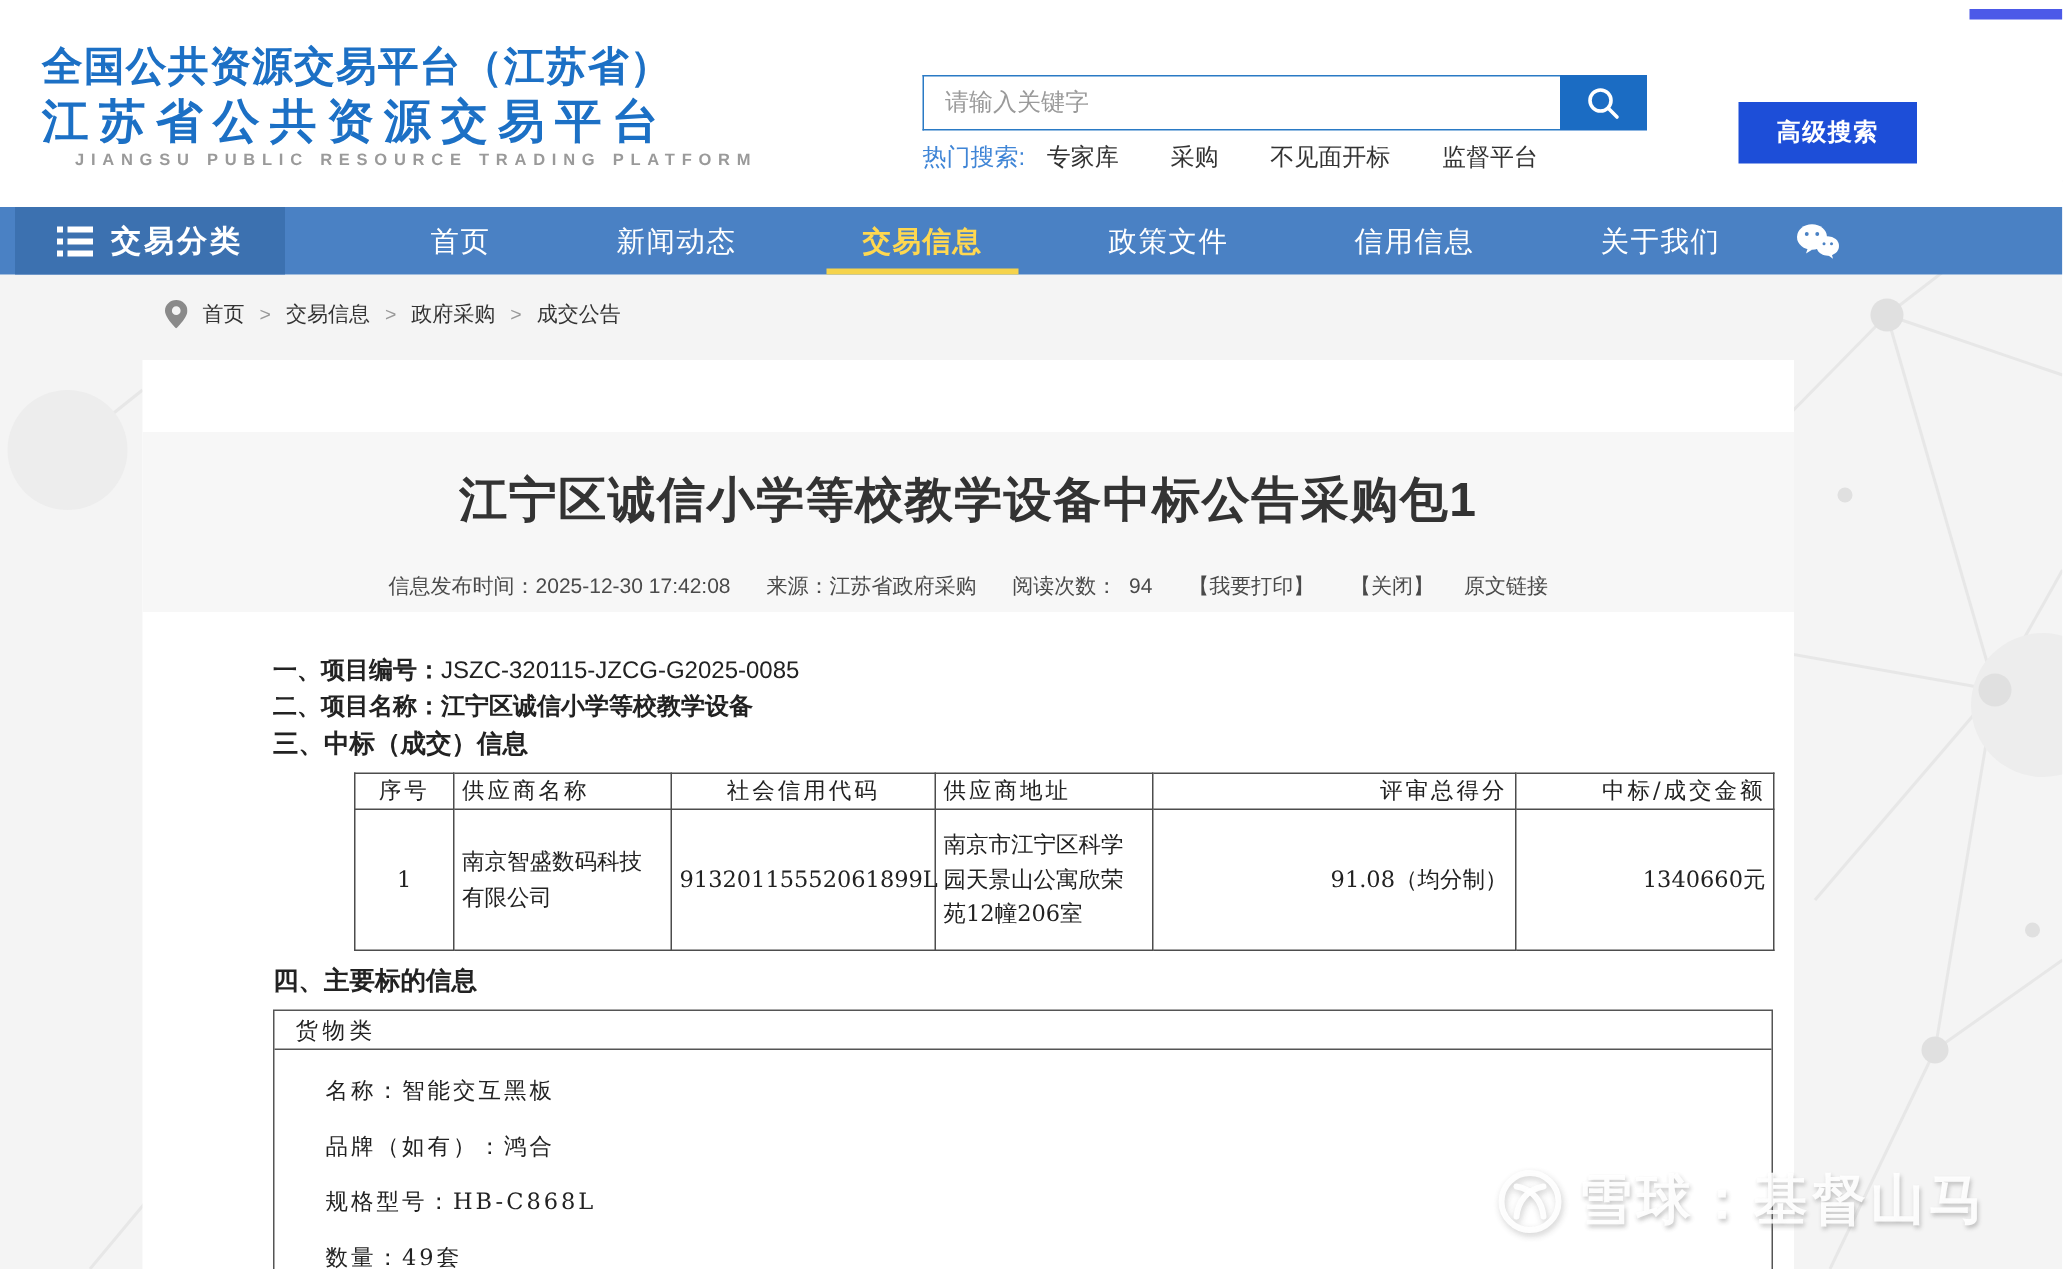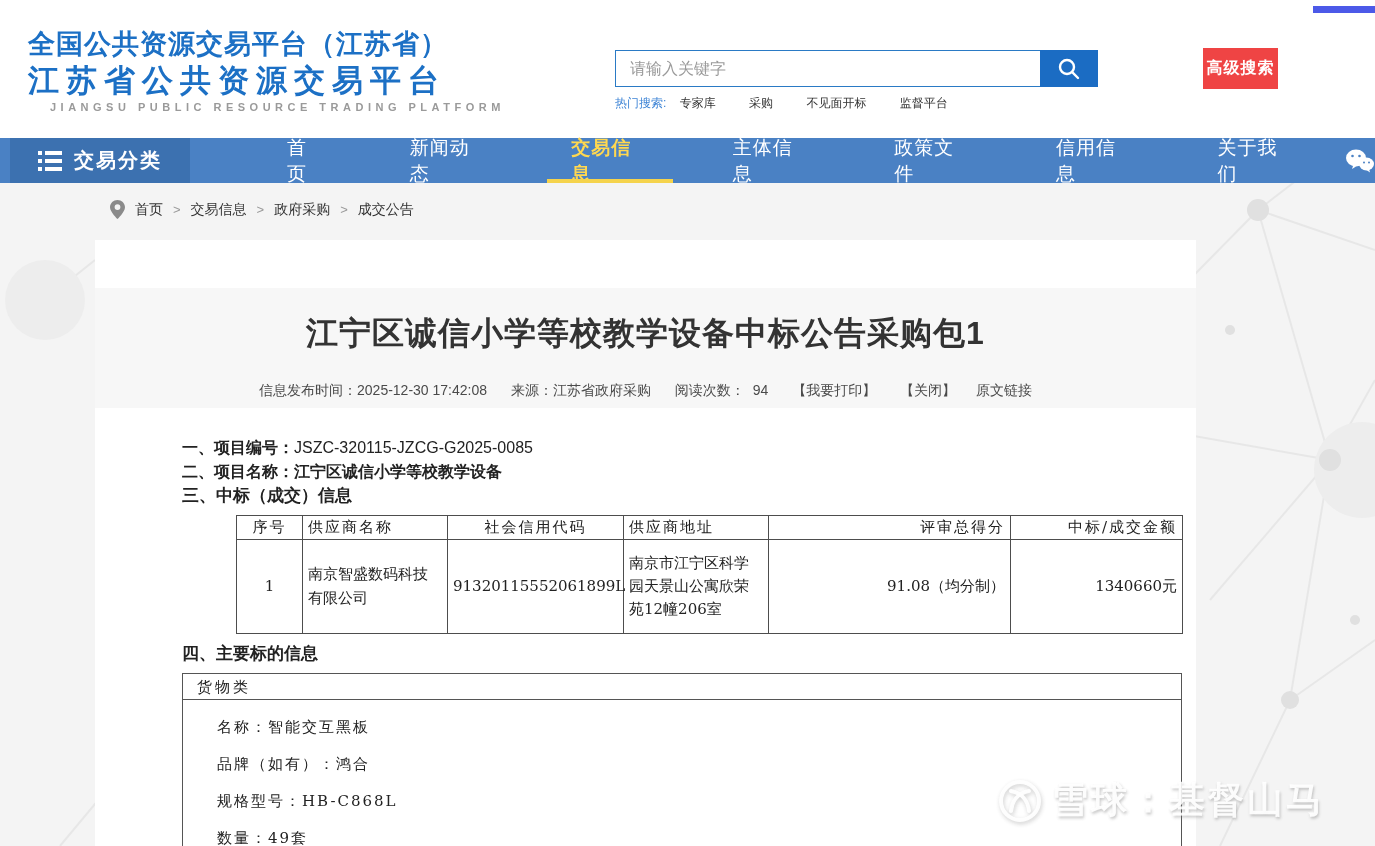--- a/index.html
+++ b/index.html
@@ -12,25 +12,25 @@
   .logo { position:absolute; left:28px; top:28px; }
   .logo-line1 { font-size:27px; font-weight:bold; color:#1c70c5; letter-spacing:1px; line-height:1.25; }
   .logo-line2 { font-size:31px; font-weight:bold; color:#1c70c5; letter-spacing:7px; line-height:1.2; }
   .logo-line3 { font-size:11px; font-weight:bold; color:#9a9a9a; letter-spacing:4.5px; margin-left:22px; margin-top:2px; }
 
   .search-wrap { position:absolute; left:615px; top:50px; width:483px; }
   .search-row { display:flex; height:37px; }
   .search-input { flex:1; border:1px solid #2a7ac5; border-right:none; padding:0 14px; font-size:16px; color:#333; outline:none; }
   .search-input::placeholder { color:#9a9a9a; }
   .search-btn { width:58px; background:#1b6cc3; border:none; cursor:pointer; display:flex; align-items:center; justify-content:center; }
-  .hot-row { margin-top:8px; font-size:12px; }
+  .hot-row { margin-top:8px; font-size:16px; }
   .hot-label { color:#3f85d6; margin-right:10px; }
   .hot-item { color:#333; margin-right:30px; cursor:pointer; }
 
-  .adv-btn { position:absolute; right:97px; top:48px; width:75px; height:41px; background:#ef4444; color:#fff; font-size:16px; font-weight:bold; border:none; cursor:pointer; letter-spacing:1px; }
+  .adv-btn { position:absolute; right:97px; top:68px; width:119px; height:41px; background:#1d4ed8; color:#fff; font-size:16px; font-weight:bold; border:none; cursor:pointer; letter-spacing:1px; }
   .purple-bar { position:absolute; right:0; top:6px; width:62px; height:7px; background:#4c59e8; }
 
   
   .nav { position:relative; height:45px; background:#4a81c4; z-index:3; display:flex; align-items:stretch; }
   .nav-category { width:180px; margin-left:10px; background:#3c71b0; color:#fff; display:flex; align-items:center; justify-content:center; gap:12px; font-size:20px; font-weight:bold; letter-spacing:2px; cursor:pointer; }
   .nav-items { flex:1; display:flex; align-items:stretch; justify-content:flex-start; padding-left:55px; }
   .nav-item { position:relative; display:flex; align-items:center; padding:0 24px; margin:0 18px; color:#fff; font-size:19px; letter-spacing:1px; cursor:pointer; }
   .nav-item.active { color:#ffd850; font-weight:bold; }
   .nav-item.active::after { content:""; position:absolute; left:0; right:0; bottom:0; height:4px; background:#f5d34c; }
   .wechat-wrap { display:flex; align-items:center; margin-left:8px; cursor:pointer; }
@@ -156,21 +156,20 @@
           <rect x="0" y="17" width="4" height="4"></rect>
             <rect x="7" y="17" width="17" height="4"></rect>
         </g>
       </svg>
       <span>交易分类</span>
     </div>
     <div class="nav-items">
       <div class="nav-item">首页</div>
       <div class="nav-item">新闻动态</div>
       <div class="nav-item active">交易信息</div>
-      <div class="nav-item">主体信息</div>
       <div class="nav-item">政策文件</div>
       <div class="nav-item">信用信息</div>
       <div class="nav-item">关于我们</div>
       <div class="wechat-wrap">
         <svg width="30" height="26" viewBox="0 0 30 26">
           <ellipse cx="11" cy="10" rx="10" ry="8.5" fill="#fff"></ellipse>
           <path d="M11 18.5 L7 21 L8.5 16.5 Z" fill="#fff"></path>
           <circle cx="7.5" cy="8" r="1.3" fill="#4a81c4"></circle>
           <circle cx="14.5" cy="8" r="1.3" fill="#4a81c4"></circle>
           <ellipse cx="21.5" cy="16" rx="7.5" ry="6.5" fill="#fff"></ellipse>

